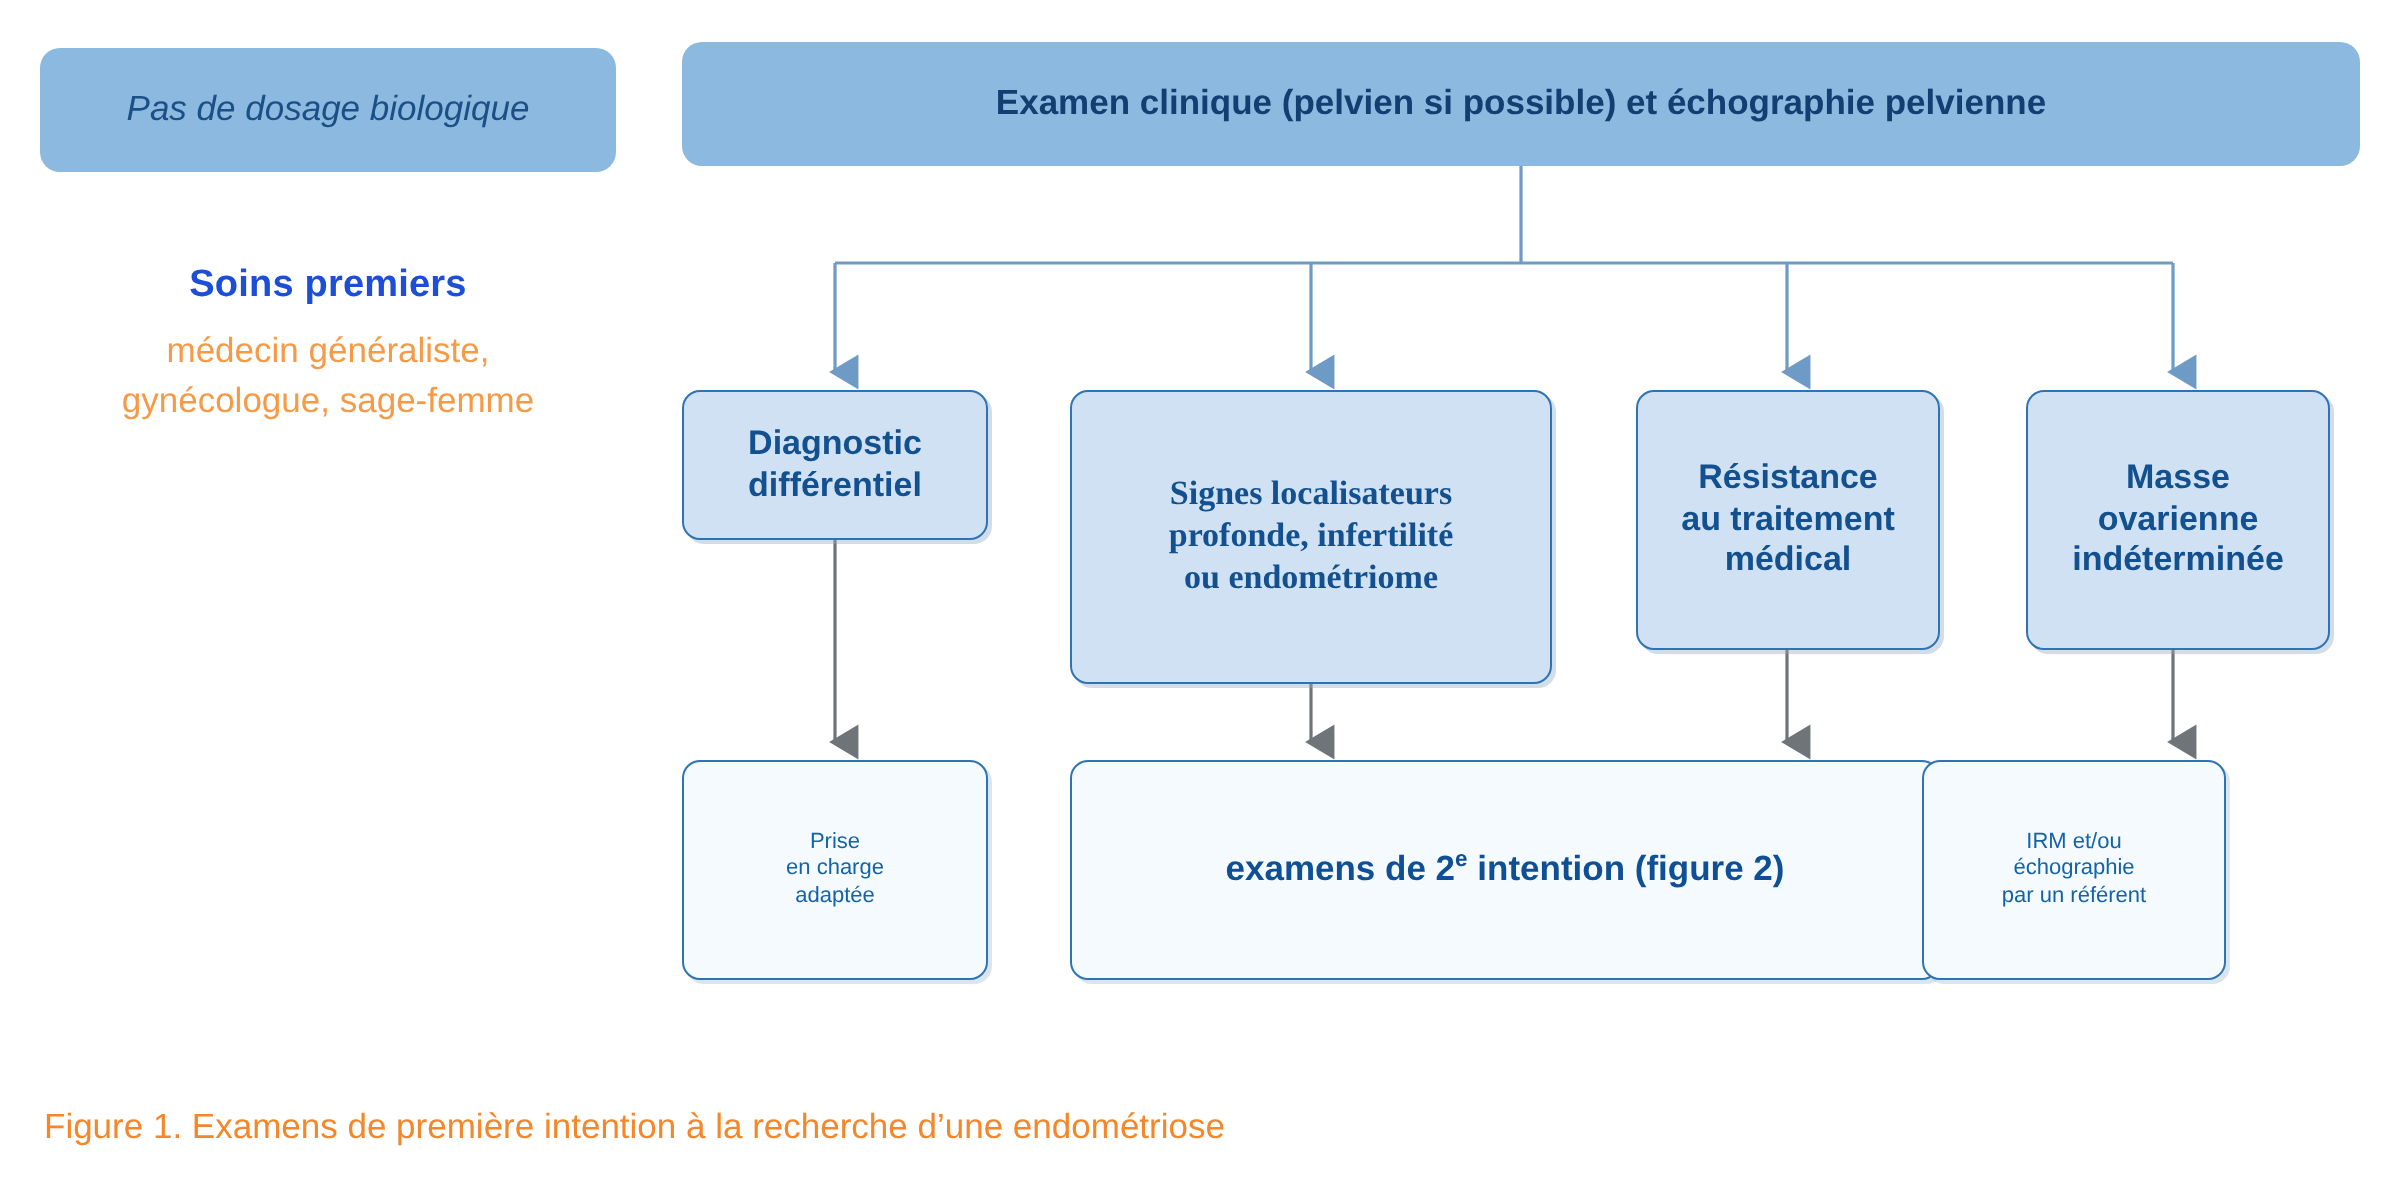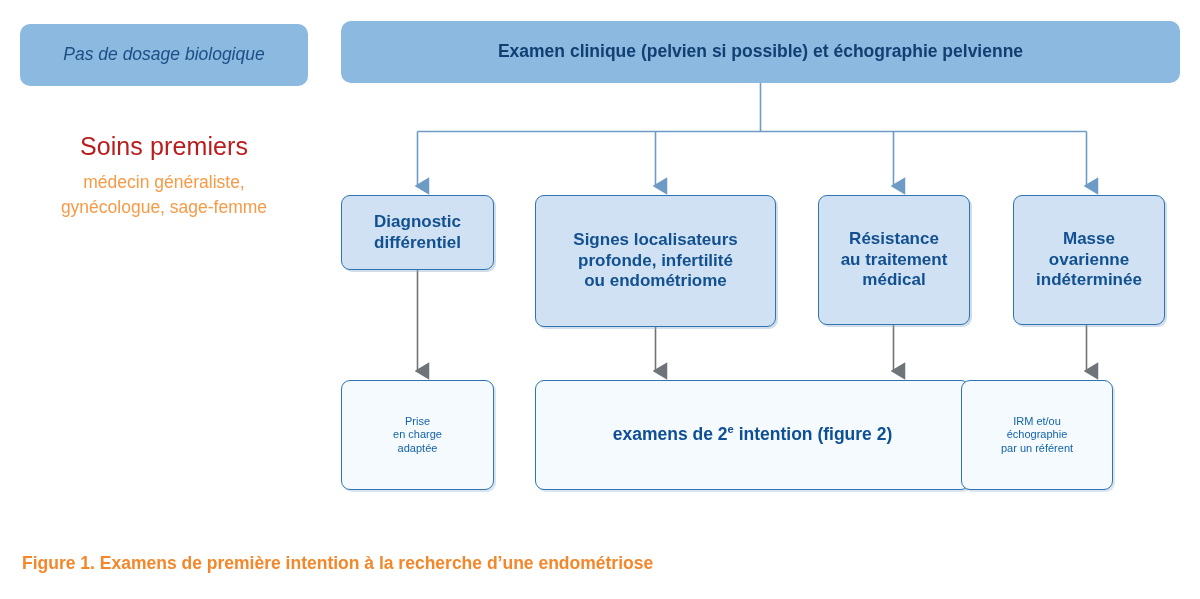--- a/index.html
+++ b/index.html
@@ -59,31 +59,31 @@
   .arrowglyph{font-weight:700;margin-right:6px;}
 
   sup{font-size:.64em;vertical-align:super;line-height:0;}
 
   
   #legend{
     position:absolute;left:20px;top:132px;width:288px;
     text-align:center;
   }
   #legend .title{
-    color:#b91c1c;font-weight:400;font-size:25px;letter-spacing:.1px;
+    color:#1d4ed8;font-weight:700;font-size:19px;letter-spacing:.1px;
     margin-bottom:9px;
   }
   #legend .sub{
     color:#F79A46;font-weight:400;font-size:17.5px;line-height:1.45;
   }
 
   
   #caption{
     position:absolute;left:22px;top:553px;
-    color:#F5872B;font-size:17.5px;font-weight:700;white-space:nowrap;
+    color:#F5872B;font-size:17.5px;font-weight:400;white-space:nowrap;
   }
 </style>
 </head>
 <body>
 
 <div id="stage">
 
   <svg id="wires" viewBox="0 0 1200 599" xmlns="http://www.w3.org/2000/svg">
     <defs>
       <marker id="ah-blue" viewBox="0 0 12 12" refX="6" refY="10" markerWidth="11" markerHeight="11" orient="auto-start-reverse">
@@ -130,21 +130,21 @@
     </div>
   </div>
 
   <div class="box crit" style="left:341px;top:195px;width:153px;height:75px;">
     <div>
       <div>Diagnostic</div>
       <div>différentiel</div>
     </div>
   </div>
 
-  <div class="box crit" style="left:535px;top:195px;width:241px;height:132px;">
+  <div class="box crit" style="left:535px;top:195px;width:241px;height:147px;font-family:Liberation Serif, serif;">
     <div>
       <div>Signes localisateurs</div>
       <div>profonde, infertilité</div>
       <div>ou endométriome</div>
     </div>
   </div>
 
   <div class="box crit" style="left:818px;top:195px;width:152px;height:130px;">
     <div>
       <div>Résistance</div>

